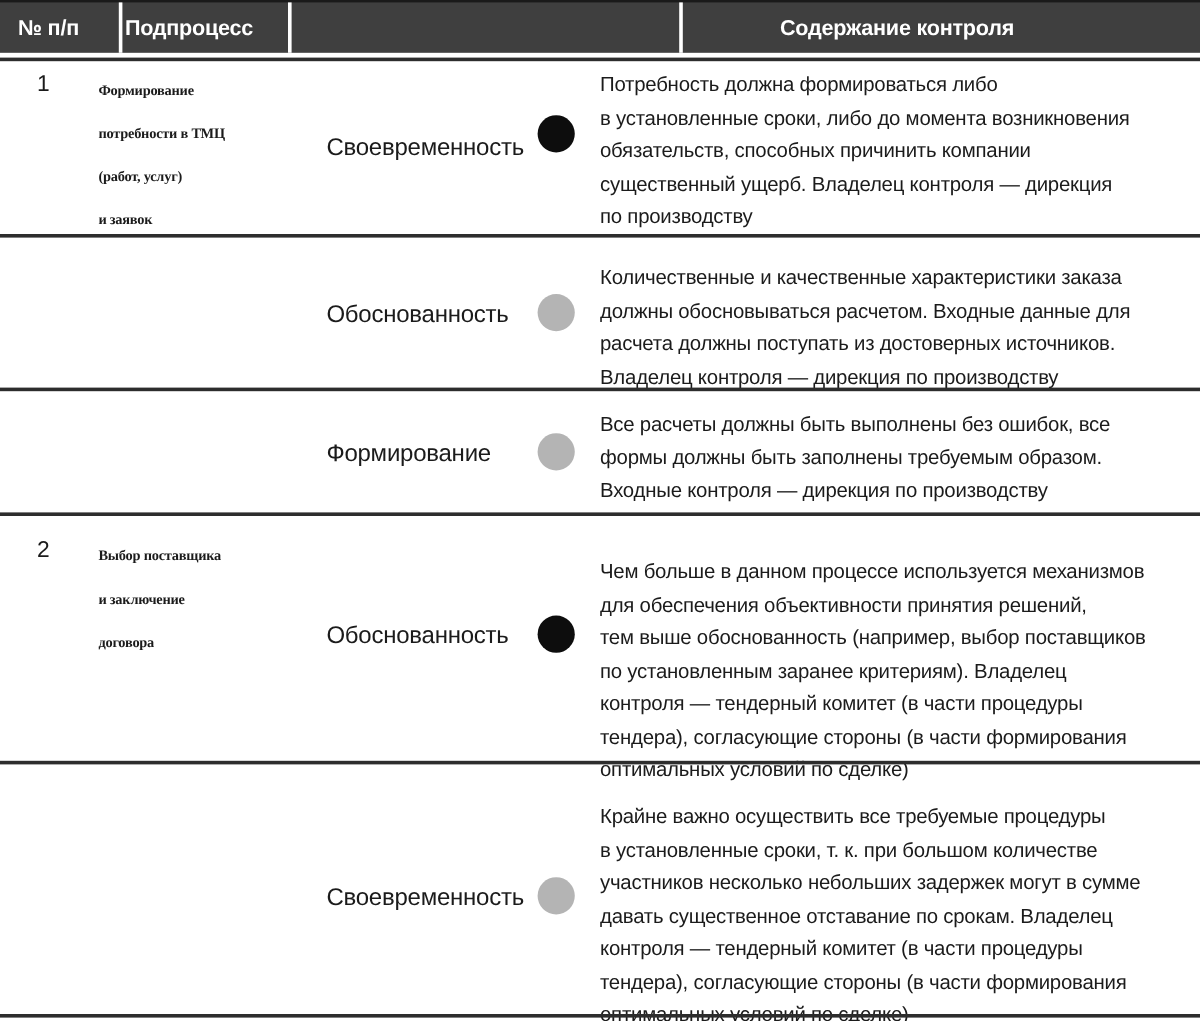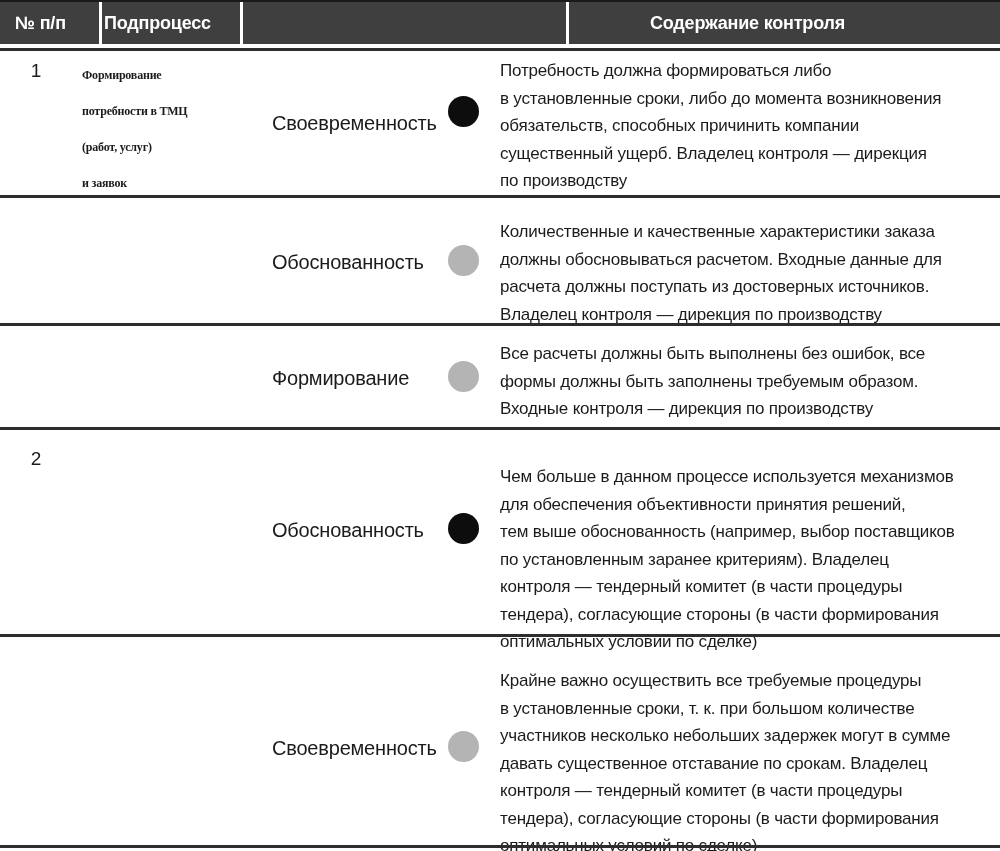--- a/index.html
+++ b/index.html
@@ -109,20 +109,23 @@
     <span class="dot" style="top:35px" data-level="gray"></span>
     <span class="cell cell-content" style="top:14px">Все расчеты должны быть выполнены без ошибок, все
 формы должны быть заполнены требуемым образом.
 Входные контроля — дирекция по производству</span>
   </div>
 
   <div class="rule" style="top:427px"></div>
 
   <div class="row" style="top:430px;height:204px">
     <span class="cell cell-num" style="top:15px">2</span>
+    <span class="cell cell-sub" style="top:15px">Выбор поставщика
+и заключение
+договора</span>
     <span class="cell cell-goal" style="top:89px">Обоснованность</span>
     <span class="dot" style="top:83px" data-level="black"></span>
     <span class="cell cell-content" style="top:33px">Чем больше в данном процессе используется механизмов
 для обеспечения объективности принятия решений,
 тем выше обоснованность (например, выбор поставщиков
 по установленным заранее критериям). Владелец
 контроля — тендерный комитет (в части процедуры
 тендера), согласующие стороны (в части формирования
 оптимальных условий по сделке)</span>
   </div>

